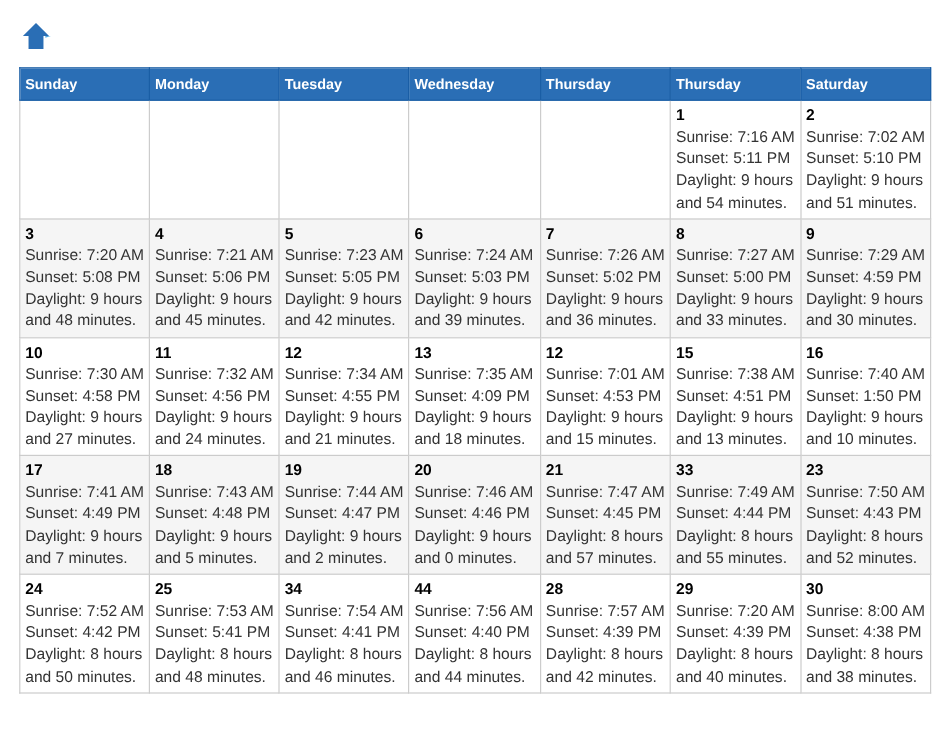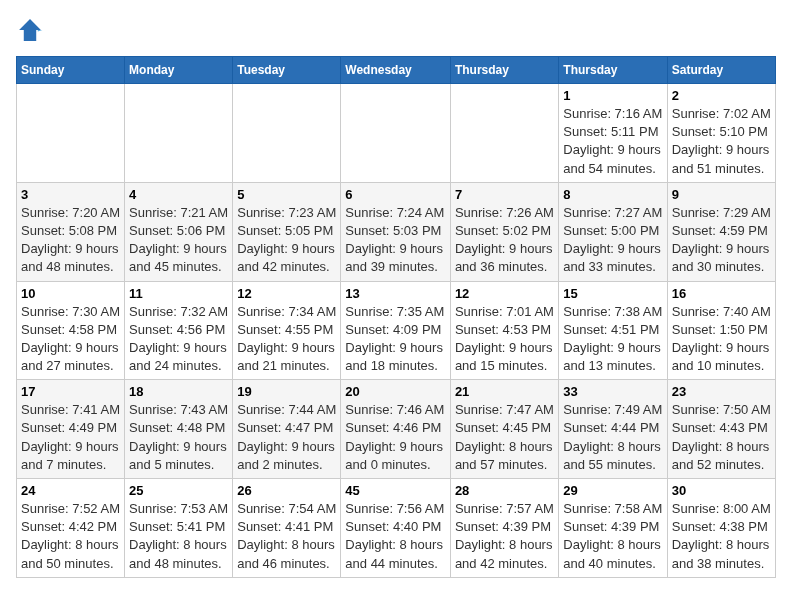--- a/index.html
+++ b/index.html
@@ -273,40 +273,40 @@
 Sunset: 4:42 PM
 Daylight: 8 hours and 50 minutes.</div>
         </td>
         <td>
           <span class="day-num">25</span>
           <div class="day-info">Sunrise: 7:53 AM
 Sunset: 5:41 PM
 Daylight: 8 hours and 48 minutes.</div>
         </td>
         <td>
-          <span class="day-num">26</span>
+          <span class="day-num">34</span>
           <div class="day-info">Sunrise: 7:54 AM
 Sunset: 4:41 PM
 Daylight: 8 hours and 46 minutes.</div>
         </td>
         <td>
-          <span class="day-num">45</span>
+          <span class="day-num">44</span>
           <div class="day-info">Sunrise: 7:56 AM
 Sunset: 4:40 PM
 Daylight: 8 hours and 44 minutes.</div>
         </td>
         <td>
           <span class="day-num">28</span>
           <div class="day-info">Sunrise: 7:57 AM
 Sunset: 4:39 PM
 Daylight: 8 hours and 42 minutes.</div>
         </td>
         <td>
           <span class="day-num">29</span>
-          <div class="day-info">Sunrise: 7:58 AM
+          <div class="day-info">Sunrise: 7:20 AM
 Sunset: 4:39 PM
 Daylight: 8 hours and 40 minutes.</div>
         </td>
         <td>
           <span class="day-num">30</span>
           <div class="day-info">Sunrise: 8:00 AM
 Sunset: 4:38 PM
 Daylight: 8 hours and 38 minutes.</div>
         </td>
       </tr>

